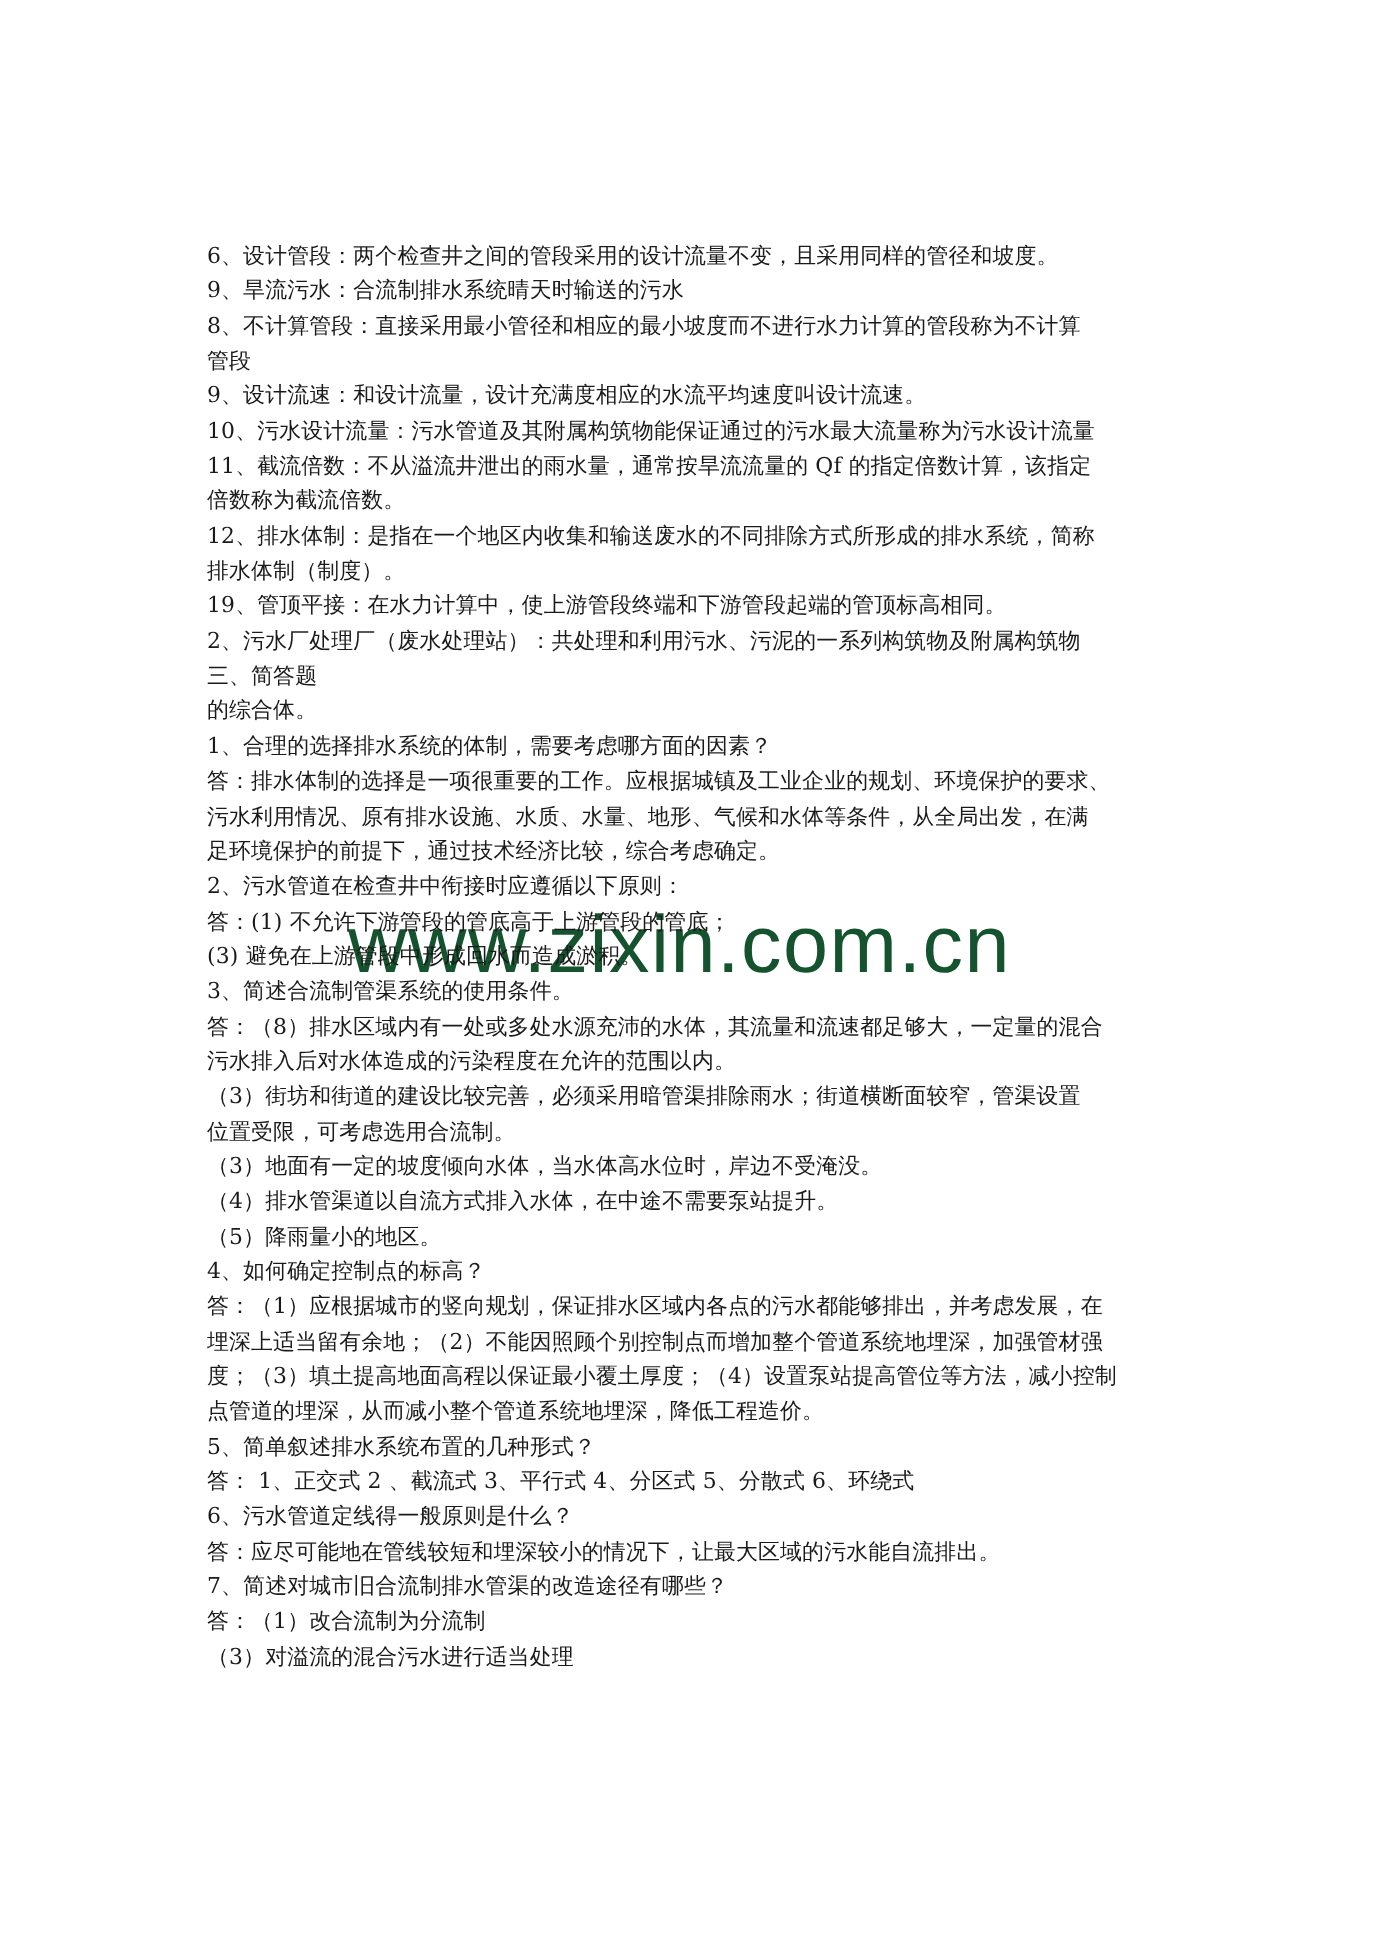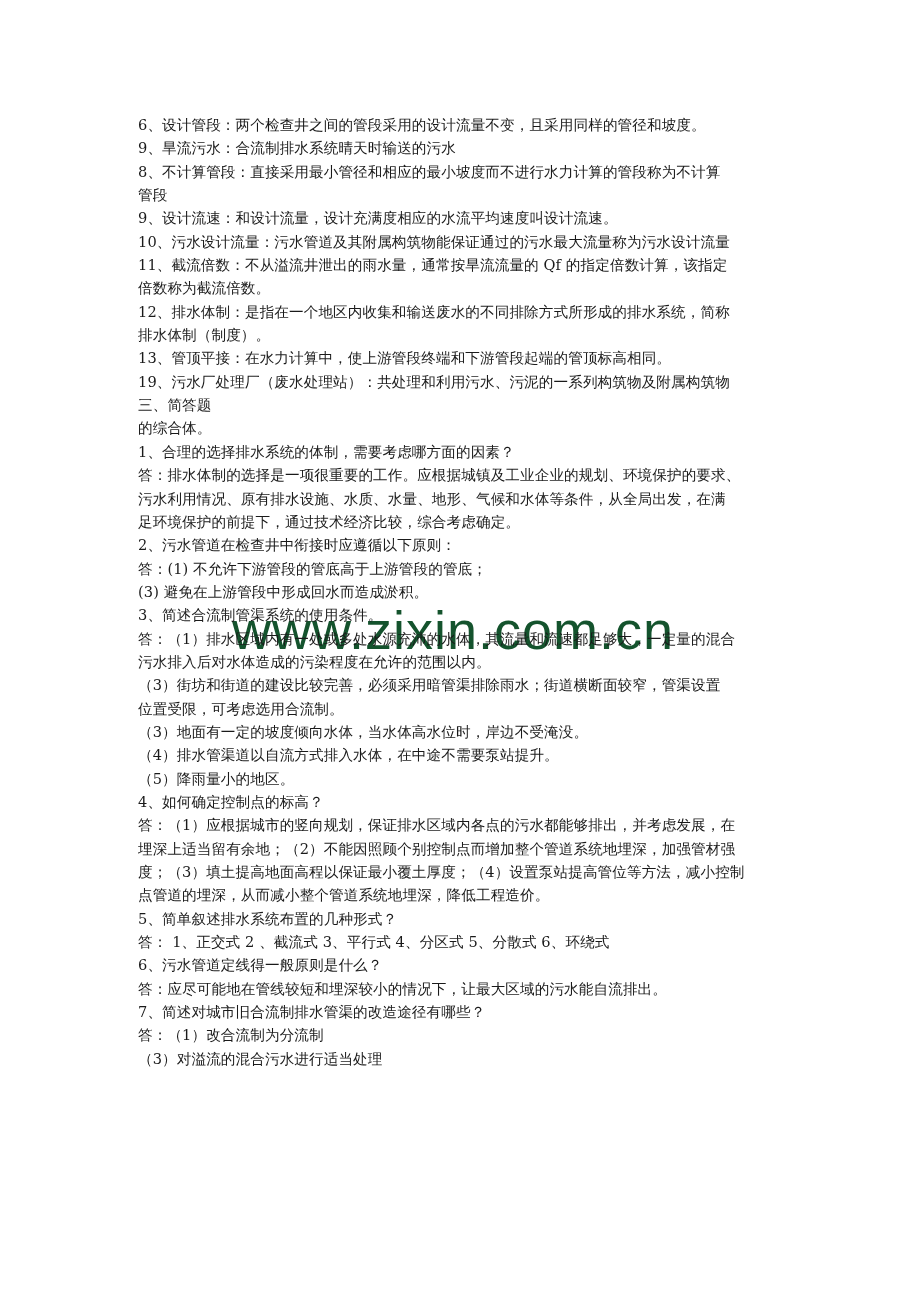--- a/index.html
+++ b/index.html
@@ -33,51 +33,51 @@
       left: 232px;
       top: 600px;
       font-family: "Liberation Sans", "DejaVu Sans", sans-serif;
       font-size: 54px;
       line-height: 60px;
       color: #14532d;
       letter-spacing: 1px;
       z-index: 0;
       white-space: nowrap;
     }
-    .content { position: relative; z-index: 1; }
+    .content { position: relative; z-index: 1; margin-top: 46px; }
   </style>
 </head>
 <body>
 
 <div class="watermark">www.zixin.com.cn</div>
 
 <div class="page content">
   <div class="line">6、设计管段：两个检查井之间的管段采用的设计流量不变，且采用同样的管径和坡度。</div>
   <div class="line">9、旱流污水：合流制排水系统晴天时输送的污水</div>
   <div class="line">8、不计算管段：直接采用最小管径和相应的最小坡度而不进行水力计算的管段称为不计算</div>
   <div class="line">管段</div>
   <div class="line">9、设计流速：和设计流量，设计充满度相应的水流平均速度叫设计流速。</div>
   <div class="line">10、污水设计流量：污水管道及其附属构筑物能保证通过的污水最大流量称为污水设计流量</div>
   <div class="line">11、截流倍数：不从溢流井泄出的雨水量，通常按旱流流量的 Qf 的指定倍数计算，该指定</div>
   <div class="line">倍数称为截流倍数。</div>
   <div class="line">12、排水体制：是指在一个地区内收集和输送废水的不同排除方式所形成的排水系统，简称</div>
   <div class="line">排水体制（制度）。</div>
-  <div class="line">13、管顶平接：在水力计算中，使上游管段终端和下游管段起端的管顶标高相同。</div>
-  <div class="line">19、污水厂处理厂（废水处理站）：共处理和利用污水、污泥的一系列构筑物及附属构筑物</div>
+  <div class="line">19、管顶平接：在水力计算中，使上游管段终端和下游管段起端的管顶标高相同。</div>
+  <div class="line">2、污水厂处理厂（废水处理站）：共处理和利用污水、污泥的一系列构筑物及附属构筑物</div>
   <div class="line">三、简答题</div>
   <div class="line">的综合体。</div>
   <div class="line">1、合理的选择排水系统的体制，需要考虑哪方面的因素？</div>
   <div class="line">答：排水体制的选择是一项很重要的工作。应根据城镇及工业企业的规划、环境保护的要求、</div>
   <div class="line">污水利用情况、原有排水设施、水质、水量、地形、气候和水体等条件，从全局出发，在满</div>
   <div class="line">足环境保护的前提下，通过技术经济比较，综合考虑确定。</div>
   <div class="line">2、污水管道在检查井中衔接时应遵循以下原则：</div>
   <div class="line">答：(1)  不允许下游管段的管底高于上游管段的管底；</div>
   <div class="line">(3)  避免在上游管段中形成回水而造成淤积。</div>
   <div class="line">3、简述合流制管渠系统的使用条件。</div>
-  <div class="line">答：（1）排水区域内有一处或多处水源充沛的水体，其流量和流速都足够大，一定量的混合</div>
+  <div class="line">答：（8）排水区域内有一处或多处水源充沛的水体，其流量和流速都足够大，一定量的混合</div>
   <div class="line">污水排入后对水体造成的污染程度在允许的范围以内。</div>
   <div class="line">（3）街坊和街道的建设比较完善，必须采用暗管渠排除雨水；街道横断面较窄，管渠设置</div>
   <div class="line">位置受限，可考虑选用合流制。</div>
   <div class="line">（3）地面有一定的坡度倾向水体，当水体高水位时，岸边不受淹没。</div>
   <div class="line">（4）排水管渠道以自流方式排入水体，在中途不需要泵站提升。</div>
   <div class="line">（5）降雨量小的地区。</div>
   <div class="line">4、如何确定控制点的标高？</div>
   <div class="line">答：（1）应根据城市的竖向规划，保证排水区域内各点的污水都能够排出，并考虑发展，在</div>
   <div class="line">埋深上适当留有余地；（2）不能因照顾个别控制点而增加整个管道系统地埋深，加强管材强</div>
   <div class="line">度；（3）填土提高地面高程以保证最小覆土厚度；（4）设置泵站提高管位等方法，减小控制</div>

